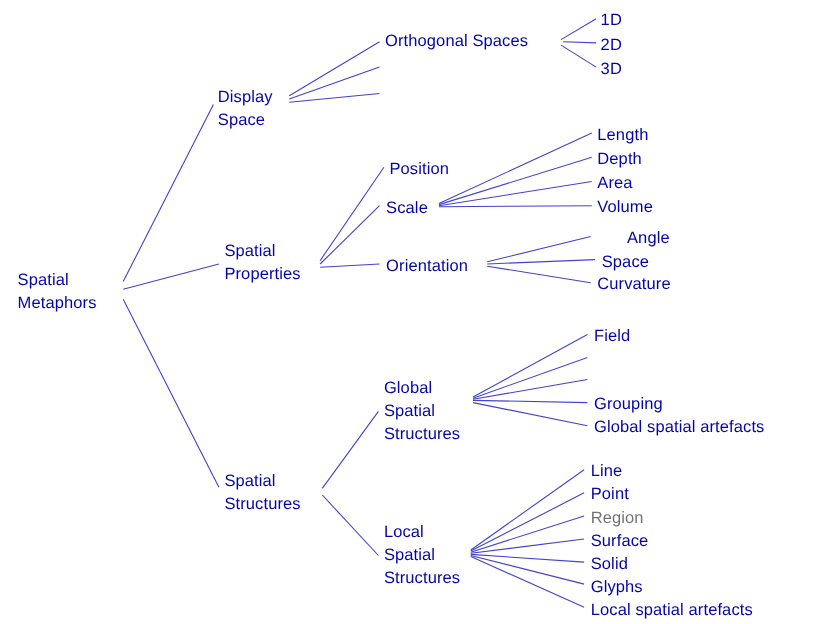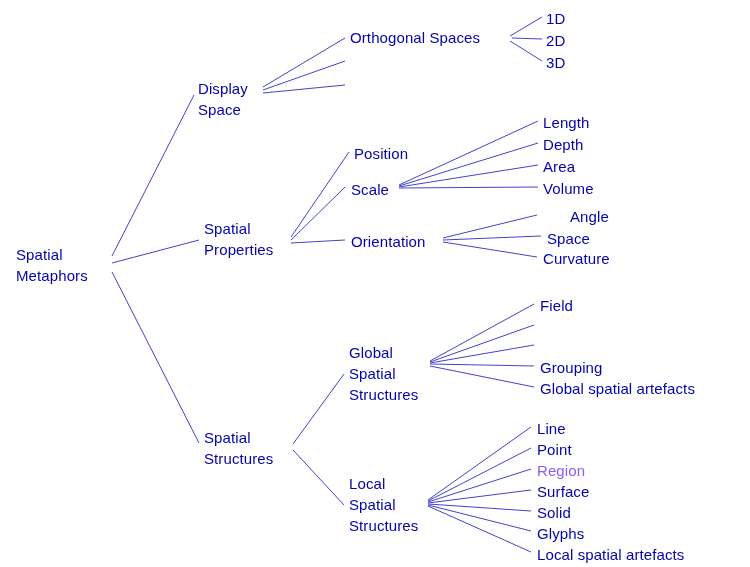--- a/index.html
+++ b/index.html
@@ -96,18 +96,18 @@
     <div class="node" style="left: 543px; top: 156px; color: rgb(4, 4, 168);">Area</div>
     <div class="node" style="left: 543px; top: 178px; color: rgb(4, 4, 168);">Volume</div>
     <div class="node" style="left: 570px; top: 206px; color: rgb(4, 4, 168);">Angle</div>
     <div class="node" style="left: 547px; top: 228px; color: rgb(4, 4, 168);">Space</div>
     <div class="node" style="left: 543px; top: 248px; color: rgb(4, 4, 168);">Curvature</div>
     <div class="node" style="left: 540px; top: 295px; color: rgb(4, 4, 168);">Field</div>
     <div class="node" style="left: 540px; top: 357px; color: rgb(4, 4, 168);">Grouping</div>
     <div class="node" style="left: 540px; top: 378px; color: rgb(4, 4, 168);">Global spatial artefacts</div>
     <div class="node" style="left: 537px; top: 418px; color: rgb(4, 4, 168);">Line</div>
     <div class="node" style="left: 537px; top: 439px; color: rgb(4, 4, 168);">Point</div>
-    <div class="node" style="left: 537px; top: 460px; color: #8b5cf6; text-align: right;">Region</div>
+    <div class="node" style="left: 537px; top: 460px; color: #737373; text-align: right;">Region</div>
     <div class="node" style="left: 537px; top: 481px; color: rgb(4, 4, 168);">Surface</div>
     <div class="node" style="left: 537px; top: 502px; color: rgb(4, 4, 168);">Solid</div>
     <div class="node" style="left: 537px; top: 523px; color: rgb(4, 4, 168);">Glyphs</div>
     <div class="node" style="left: 537px; top: 544px; color: rgb(4, 4, 168);">Local spatial artefacts</div>
   </div>
 
 </body></html>

